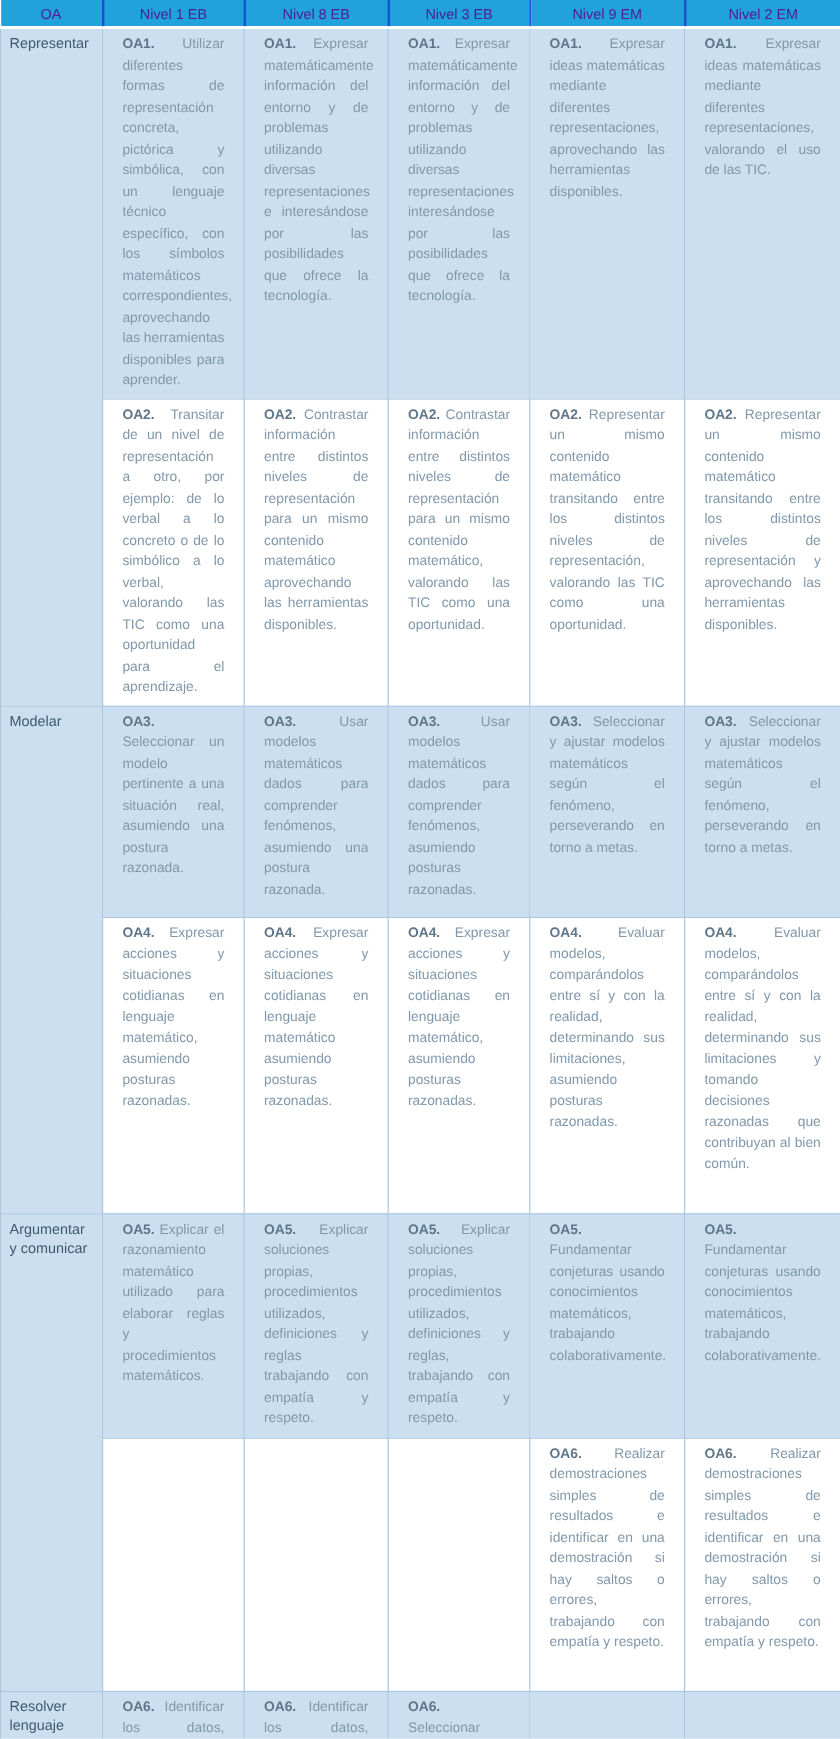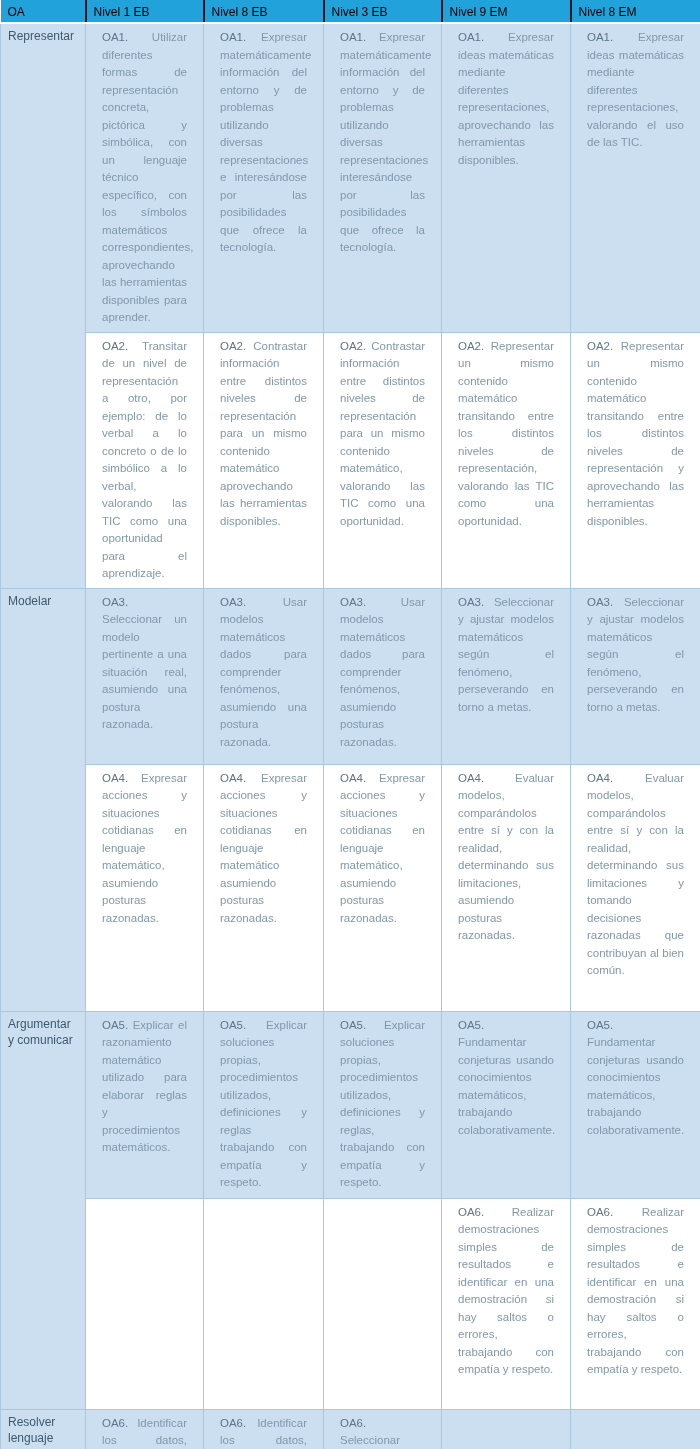--- a/index.html
+++ b/index.html
@@ -16,31 +16,31 @@
   }
   col.c0 { width: 85px; }
   col.c1 { width: 118px; }
   col.c2 { width: 120px; }
   col.c3 { width: 118px; }
   col.c4 { width: 129px; }
   col.c5 { width: 130px; }
 
   thead th {
     background: #21A2DB;
-    color: #000000;
+    color: #4c1d95;
     font-size: 12px;
     font-weight: 500;
-    text-align: left;
+    text-align: center;
     padding: 4px 7px 3px 7px;
     height: 15px;
     border-bottom: 2px solid #ffffff;
     white-space: nowrap;
     overflow: hidden;
   }
-  thead th + th { border-left: 2px solid #0f172a; }
+  thead th + th { border-left: 2px solid #1d4ed8; }
 
   tbody td {
     vertical-align: top;
     border: 1px solid #A9C7DF;
     padding: 5px 16px;
     font-size: 11.5px;
     line-height: 17.5px;
     color: #8198AB;
     text-align: justify;
     overflow: hidden;
@@ -53,21 +53,21 @@
     text-align: left;
     padding-top: 4px;
     padding-left: 7px;
     padding-right: 5px;
   }
   tr.shade-blue td { background: #CBDFF0; }
   tr.shade-white td { background: #ffffff; }
   tr.shade-white td.group, tr.shade-blue td.group { background: #CBDFF0; }
 
   span.oa {
-    font-weight: 400;
+    font-weight: 700;
     color: #5E7689;
   }
 
   
   tr.r0 > td { height: 266px; }
   tr.r1 > td { height: 206px; }
   tr.r2 > td { height: 165px; }
   tr.r3 > td { height: 236px; }
   tr.r4 > td { height: 176px; }
   tr.r5 > td { height: 200px; }
@@ -85,21 +85,21 @@
       <col class="c4">
       <col class="c5">
   </colgroup>
   <thead>
     <tr>
         <th>OA</th>
         <th>Nivel 1 EB</th>
         <th>Nivel 8 EB</th>
         <th>Nivel 3 EB</th>
         <th>Nivel 9 EM</th>
-        <th>Nivel 8 EM</th>
+        <th>Nivel 2 EM</th>
       </tr>
   </thead>
   <tbody>
       <tr class="r0 shade-blue">
         <td class="group" rowspan="2">Representar</td>
         <td><span class="oa">OA1.</span> <span>Utilizar diferentes formas de representación concreta, pictórica y simbólica, con un lenguaje técnico específico, con los símbolos matemáticos correspondientes, aprovechando las herramientas disponibles para aprender.</span></td>
         <td><span class="oa">OA1.</span> <span>Expresar matemáticamente información del entorno y de problemas utilizando diversas representaciones e interesándose por las posibilidades que ofrece la tecnología.</span></td>
         <td><span class="oa">OA1.</span> <span>Expresar matemáticamente información del entorno y de problemas utilizando diversas representaciones interesándose por las posibilidades que ofrece la tecnología.</span></td>
         <td><span class="oa">OA1.</span> <span>Expresar ideas matemáticas mediante diferentes representaciones, aprovechando las herramientas disponibles.</span></td>
         <td><span class="oa">OA1.</span> <span>Expresar ideas matemáticas mediante diferentes representaciones, valorando el uso de las TIC.</span></td>

